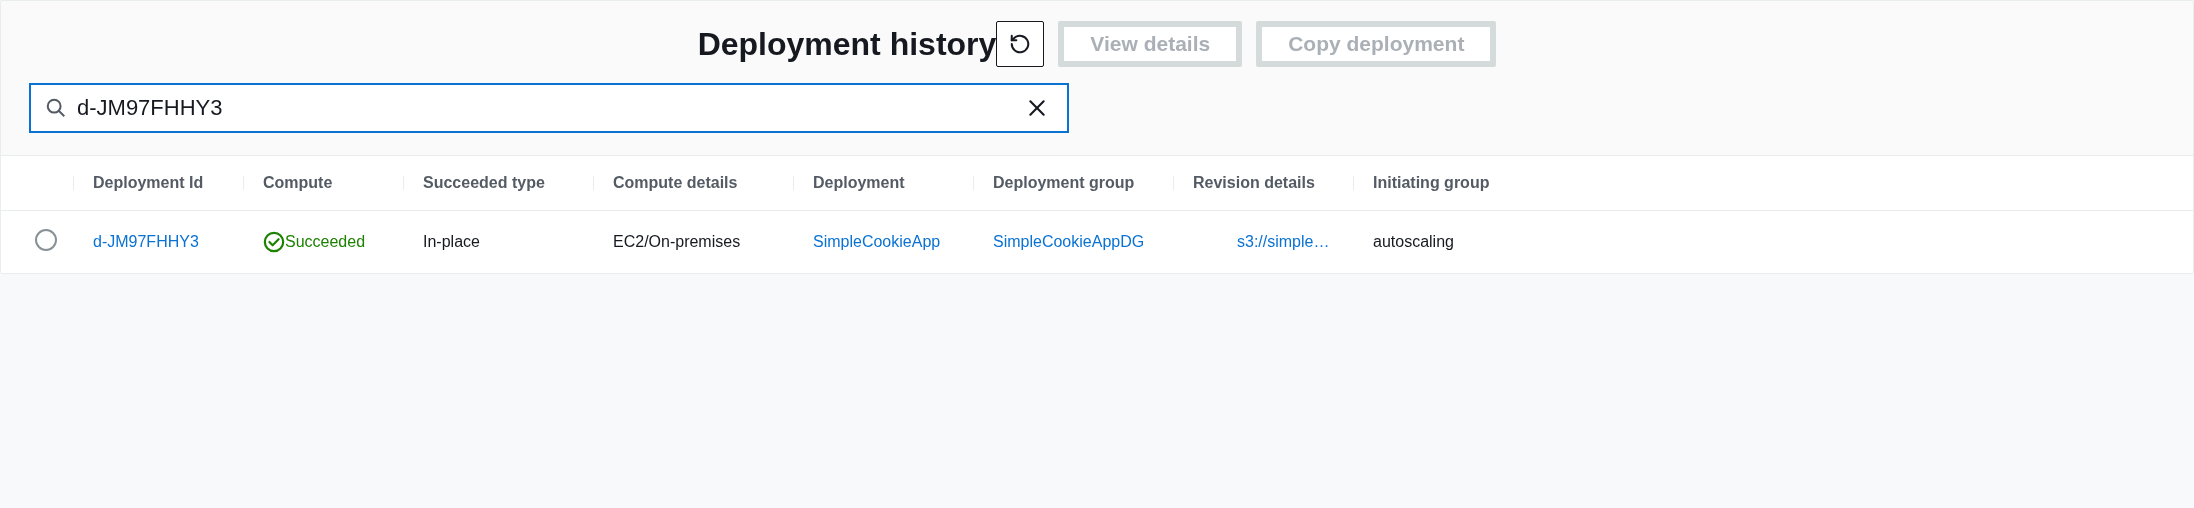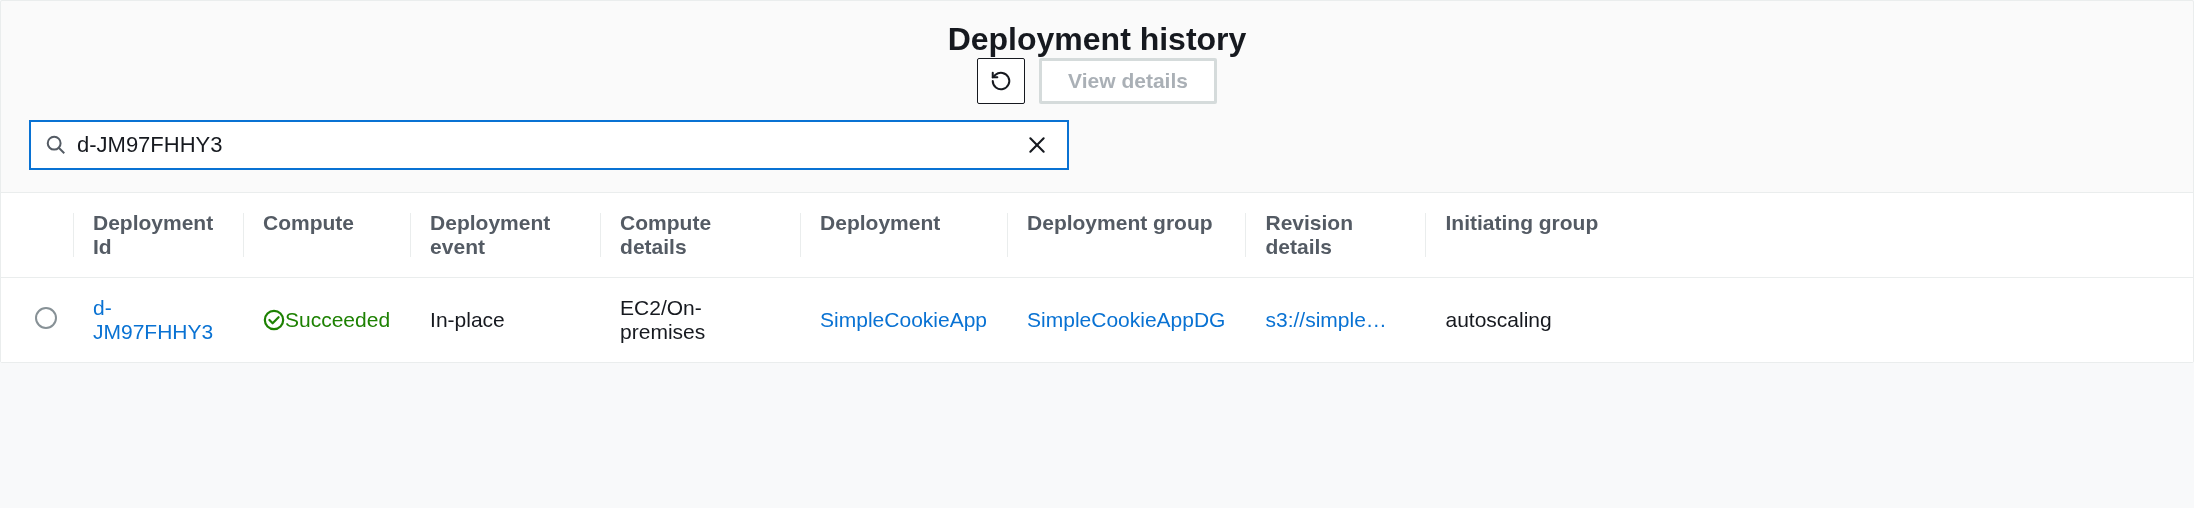--- a/index.html
+++ b/index.html
@@ -16,37 +16,36 @@
 .panel {
   background: #fafafa;
   border: 1px solid #eaeded;
   border-radius: 2px;
 }
 .panel-header {
   display: flex;
   align-items: center;
   justify-content: center;
   padding: 20px 28px 8px 28px;
-  flex-direction: column;
 }
 .panel-title {
   font-size: 32px;
   font-weight: 700;
   color: #16191f;
 }
 .actions-row {
   display: flex;
   gap: 14px;
   align-items: center;
 }
 .btn {
   height: 46px;
   padding: 8px 26px;
   background: #fff;
-  border: 3px solid #c2410c;
+  border: 6px solid #c2410c;
   border-radius: 2px;
   font-size: 21px;
   font-weight: 700;
   color: #545b64;
   cursor: pointer;
   display: inline-flex;
   align-items: center;
   gap: 10px;
 }
 .btn.icon-only {
@@ -102,21 +101,21 @@
   border-top: 1px solid #eaeded;
 }
 table {
   width: 100%;
   border-collapse: collapse;
 }
 th, td {
   text-align: left;
   padding: 18px 20px;
   vertical-align: middle;
-  font-size: 21px;
+  font-size: 16px;
 }
 th {
   font-weight: 700;
   color: #545b64;
   border-bottom: 1px solid #eaeded;
   position: relative;
   vertical-align: top;
 }
 th:not(:first-child)::before {
   content: "";
@@ -158,38 +157,42 @@
 .status-cell svg {
   flex-shrink: 0;
 }
 td {
   color: #16191f;
 }
 .truncate {
   white-space: nowrap;
   overflow: hidden;
   text-overflow: ellipsis;
+  margin-left: 44px;
 }
 </style>
 </head>
 <body>
 
 <div class="panel">
 
   <div class="panel-header">
     <h2 class="panel-title">Deployment history</h2>
     <div class="actions-row">
       <button class="btn icon-only">
         <svg width="22" height="22" viewBox="0 0 24 24" fill="none" stroke="#16191f" stroke-width="2.2" stroke-linecap="round" stroke-linejoin="round">
           <path d="M3 12a9 9 0 1 0 3-6.7L3 8"></path>
           <polyline points="3 3 3 8 8 8"></polyline>
         </svg>
       </button>
       <button class="btn disabled">
         <span>View details</span>
+      </button>
+      <button class="btn disabled">
+        <span>Copy deployment</span>
       </button>
     </div>
   </div>
 
   <div class="search-wrap">
     <div class="search-box">
       <svg class="search-icon" width="22" height="22" viewBox="0 0 24 24" fill="none" stroke="#545b64" stroke-width="2.2">
         <circle cx="10" cy="10" r="7"></circle>
         <line x1="21" y1="21" x2="15" y2="15"></line>
       </svg>
@@ -203,21 +206,21 @@
     </div>
   </div>
 
   <div class="table-container">
     <table>
       <thead>
         <tr>
           <th class="select-col"></th>
           <th style="width:170px">Deployment Id</th>
           <th style="width:160px">Compute</th>
-          <th style="width:190px">Deployment event</th>
+          <th style="width:190px">Succeeded type</th>
           <th style="width:200px">Compute details</th>
           <th style="width:180px">Deployment</th>
           <th style="width:200px">Deployment group</th>
           <th style="width:180px">Revision details</th>
           <th>Initiating group</th>
         </tr>
       </thead>
       <tbody>
         <tr>
           <td class="select-col">

